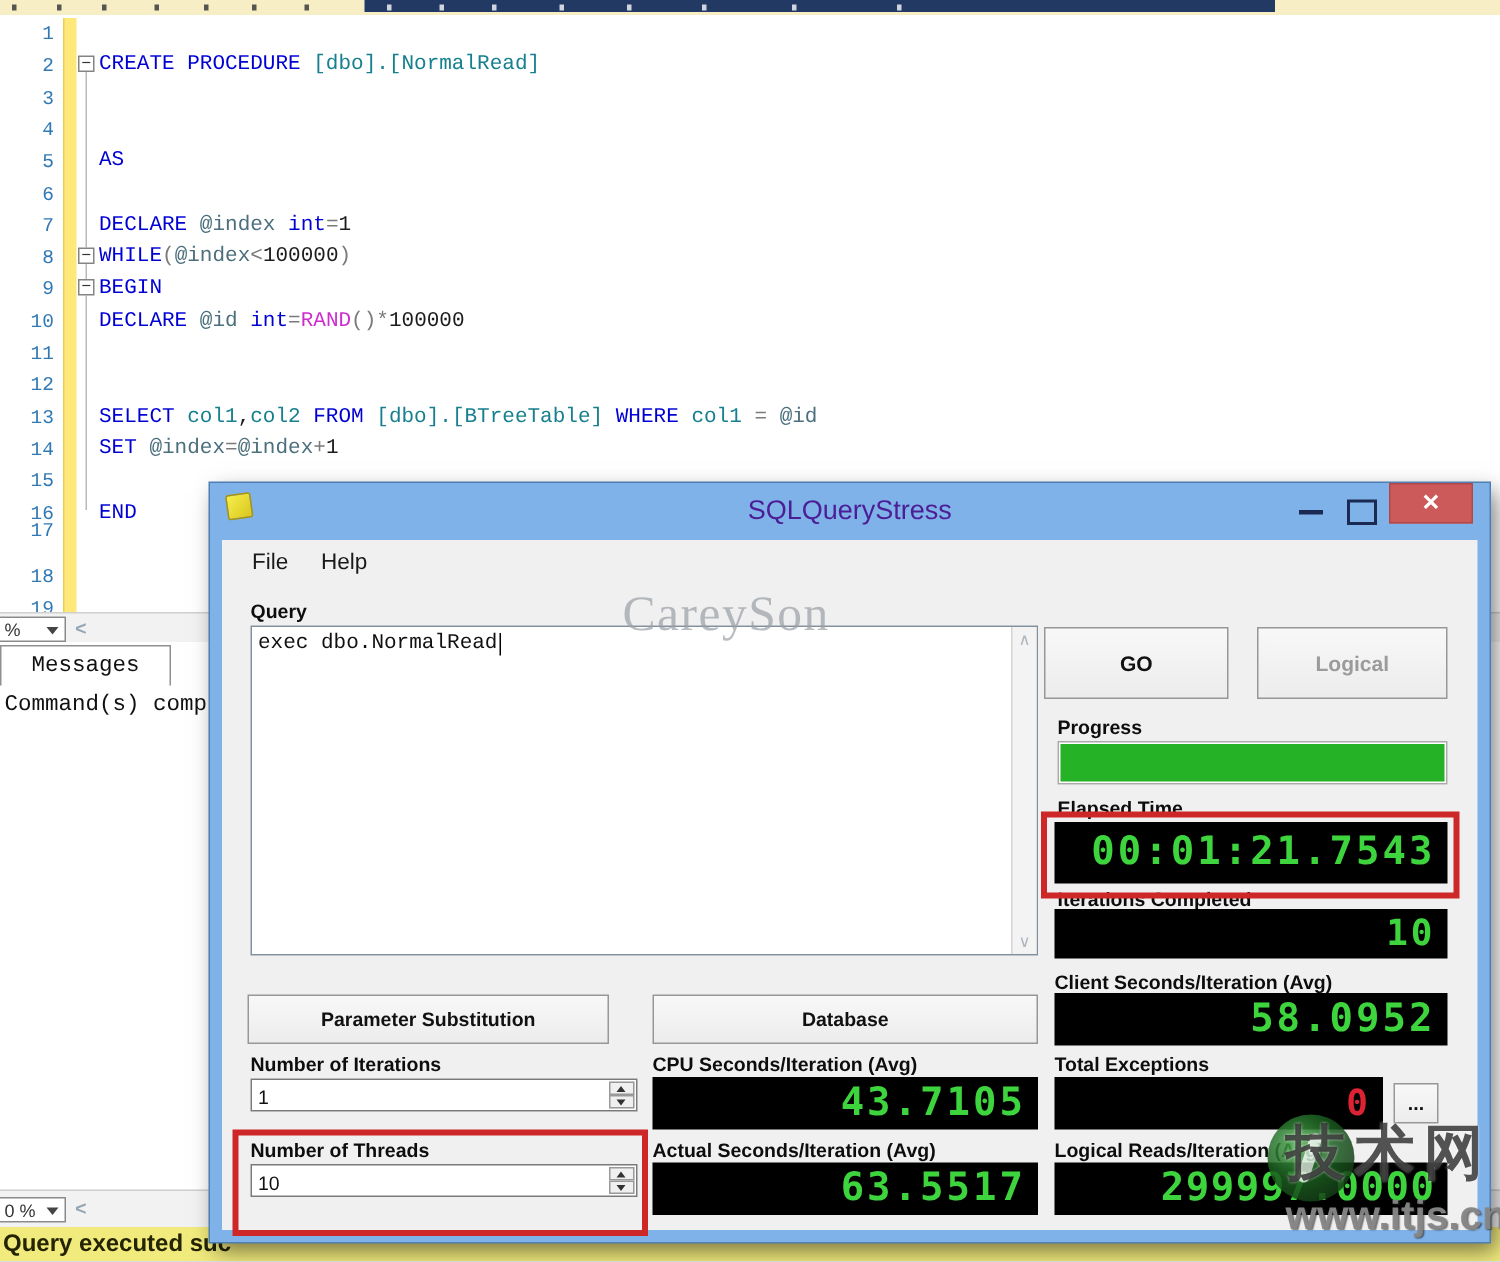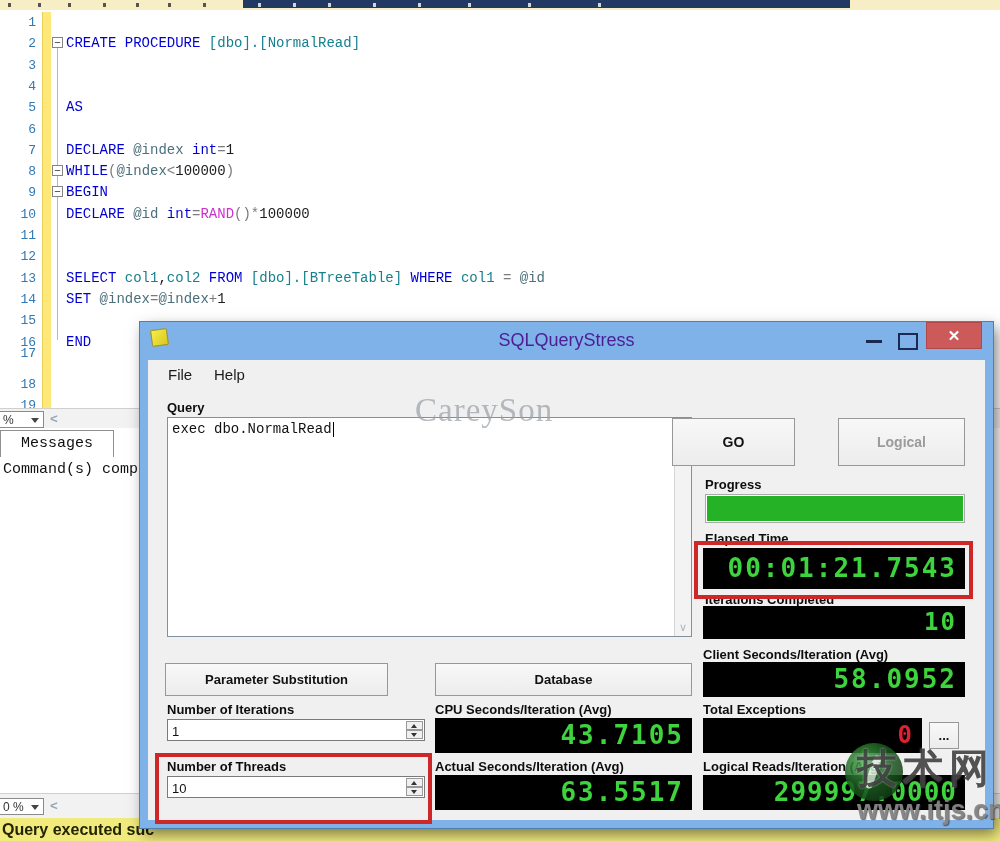--- a/index.html
+++ b/index.html
@@ -193,38 +193,38 @@
         <div class="query-line">
           <span>exec dbo.NormalRead</span>
           <span class="caret"></span>
         </div>
         <div class="vscroll">
           <div class="up">∧</div>
           <div class="dn">∨</div>
         </div>
       </div>
 
-      <div class="wbtn big" style="left:524px;top:58px;width:123px;height:48px;line-height:46px;">GO</div>
+      <div class="wbtn big" style="left:548px;top:58px;width:123px;height:48px;line-height:46px;">GO</div>
       <div class="wbtn big disabled" style="left:690px;top:58px;width:127px;height:48px;line-height:46px;">Logical</div>
 
       <div class="wf-label" style="left:557px;top:117px;">Progress</div>
       <div class="progress">
           <div class="fill"></div>
         </div>
 
       <div class="wf-label" style="left:557px;top:171px;">Elapsed Time</div>
       <div class="led" style="left:555px;top:188px;width:262px;height:41px;font-size:26px;line-height:41px;">00:01:21.7543</div>
 
       <div class="wf-label" style="left:557px;top:232px;">Iterations Completed</div>
       <div class="led" style="left:555px;top:246px;width:262px;height:33px;font-size:24px;line-height:33px;">10</div>
 
       <div class="wf-label" style="left:555px;top:287px;">Client Seconds/Iteration (Avg)</div>
       <div class="led" style="left:555px;top:302px;width:262px;height:35px;font-size:26px;line-height:35px;">58.0952</div>
 
-      <div class="wbtn" style="left:17px;top:303px;width:223px;height:33px;line-height:31px;">Parameter Substitution</div>
+      <div class="wbtn" style="left:17px;top:303px;width:241px;height:33px;line-height:31px;">Parameter Substitution</div>
       <div class="wbtn" style="left:287px;top:303px;width:257px;height:33px;line-height:31px;">Database</div>
 
       <div class="wf-label" style="left:19px;top:342px;">Number of Iterations</div>
       <div class="spinner" style="left:19px;top:359px;">
         <input readonly="" value="1" style="">
         <div class="spin-btns">
           <div class="sb up">
               <div class="tri u"></div>
             </div>
           <div class="sb dn">

